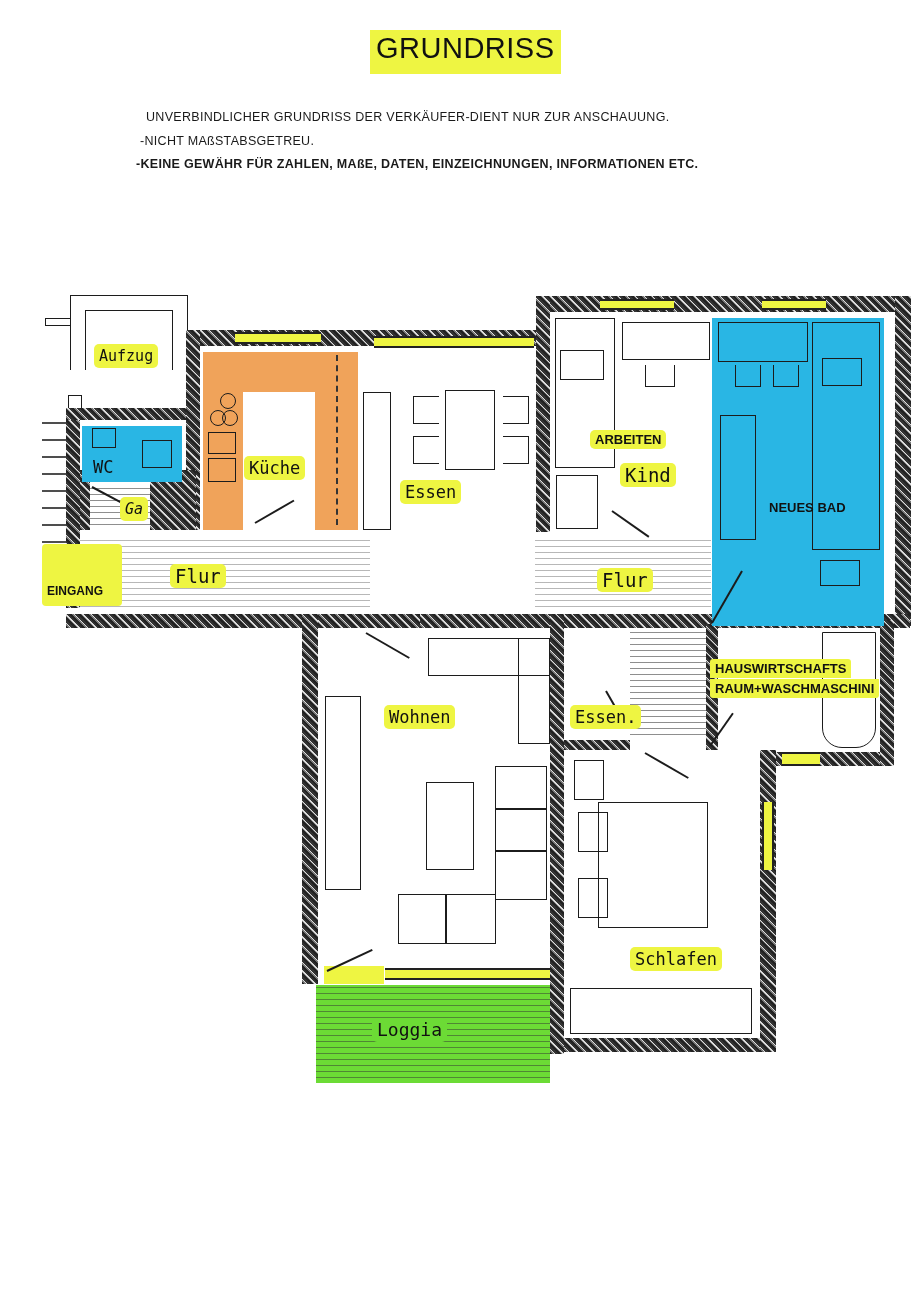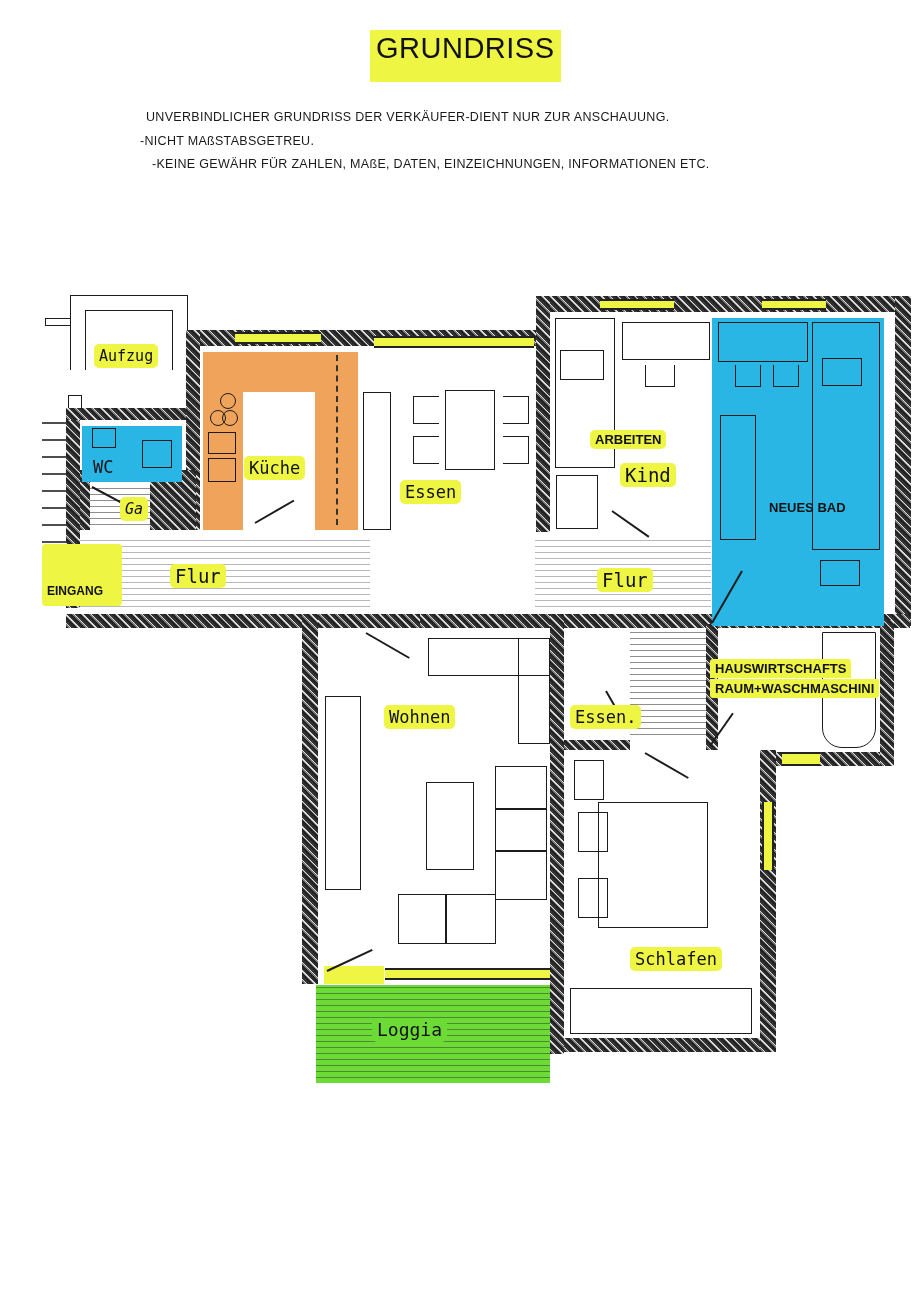--- a/index.html
+++ b/index.html
@@ -1,17 +1,17 @@
 <!DOCTYPE html>
 <html><head>
 <meta charset="utf-8">
 <style>
   html,body{margin:0;padding:0;background:#ffffff;}
   body{width:920px;height:1300px;position:relative;overflow:hidden;font-family:"Liberation Sans",sans-serif;color:#111;}
-  .title{position:absolute;left:370px;top:30px;height:52px;padding:0 6px;background:#eef542;font-size:29px;line-height:36px;font-weight:normal;letter-spacing:0.5px;color:#111;}
+  .title{position:absolute;left:370px;top:30px;height:44px;padding:0 6px;background:#eef542;font-size:29px;line-height:36px;font-weight:normal;letter-spacing:0.5px;color:#111;}
   .note{position:absolute;font-size:12.5px;letter-spacing:0.3px;color:#1a1a1a;white-space:nowrap;}
   .wall{position:absolute;background:#2a2a2a;
     background-image:repeating-linear-gradient(45deg,#222 0 2px,#777 2px 3px,#ddd 3px 4px,#333 4px 6px);}
   .line{position:absolute;border:1.6px solid #1c1c1c;box-sizing:border-box;background:transparent;}
   .fill-orange{position:absolute;background:#f0a35a;}
   .fill-blue{position:absolute;background:#29b6e4;}
   .fill-green{position:absolute;background:#6cdb35;}
   .fill-yel{position:absolute;background:#eef542;}
   .hatch{position:absolute;background-image:repeating-linear-gradient(0deg,transparent 0 5px,#333 5px 6px);opacity:.55;}
   .lbl{position:absolute;background:#eef542;padding:1px 5px;border-radius:5px;font-family:"DejaVu Sans Mono",monospace;font-size:17px;color:#111;white-space:nowrap;line-height:22px;}
@@ -21,21 +21,21 @@
   .win{position:absolute;background:#eef542;border-top:2px solid #222;border-bottom:2px solid #222;box-sizing:border-box;}
   .winv{position:absolute;background:#eef542;border-left:2px solid #222;border-right:2px solid #222;box-sizing:border-box;}
   .circle{position:absolute;border:1.6px solid #1c1c1c;border-radius:50%;box-sizing:border-box;}
 </style>
 </head>
 <body>
 
 <div class="title">GRUNDRISS</div>
 <div class="note" style="left:146px;top:110px;">UNVERBINDLICHER GRUNDRISS DER VERKÄUFER-DIENT NUR ZUR ANSCHAUUNG.</div>
 <div class="note" style="left:140px;top:134px;text-align:center;">-NICHT MAßSTABSGETREU.</div>
-<div class="note" style="left:152px;top:157px;">-KEINE GEWÄHR FÜR ZAHLEN, MAßE, DATEN, EINZEICHNUNGEN, INFORMATIONEN ETC.</div>
+<div class="note" style="left:136px;top:157px;font-weight:bold;">-KEINE GEWÄHR FÜR ZAHLEN, MAßE, DATEN, EINZEICHNUNGEN, INFORMATIONEN ETC.</div>
 
 <div>
 
   <div class="line" style="left:70px;top:295px;width:118px;height:75px;border-bottom:none;"></div>
   <div class="line" style="left:85px;top:310px;width:88px;height:60px;border-bottom:none;"></div>
   <div class="line" style="left:45px;top:318px;width:26px;height:8px;"></div>
   <div class="line" style="left:68px;top:395px;width:14px;height:16px;"></div>
 
   <div class="hatch" style="left:42px;top:408px;width:24px;height:150px;background-image:repeating-linear-gradient(0deg,transparent 0 15px,#222 15px 17px);opacity:.8;"></div>
 

